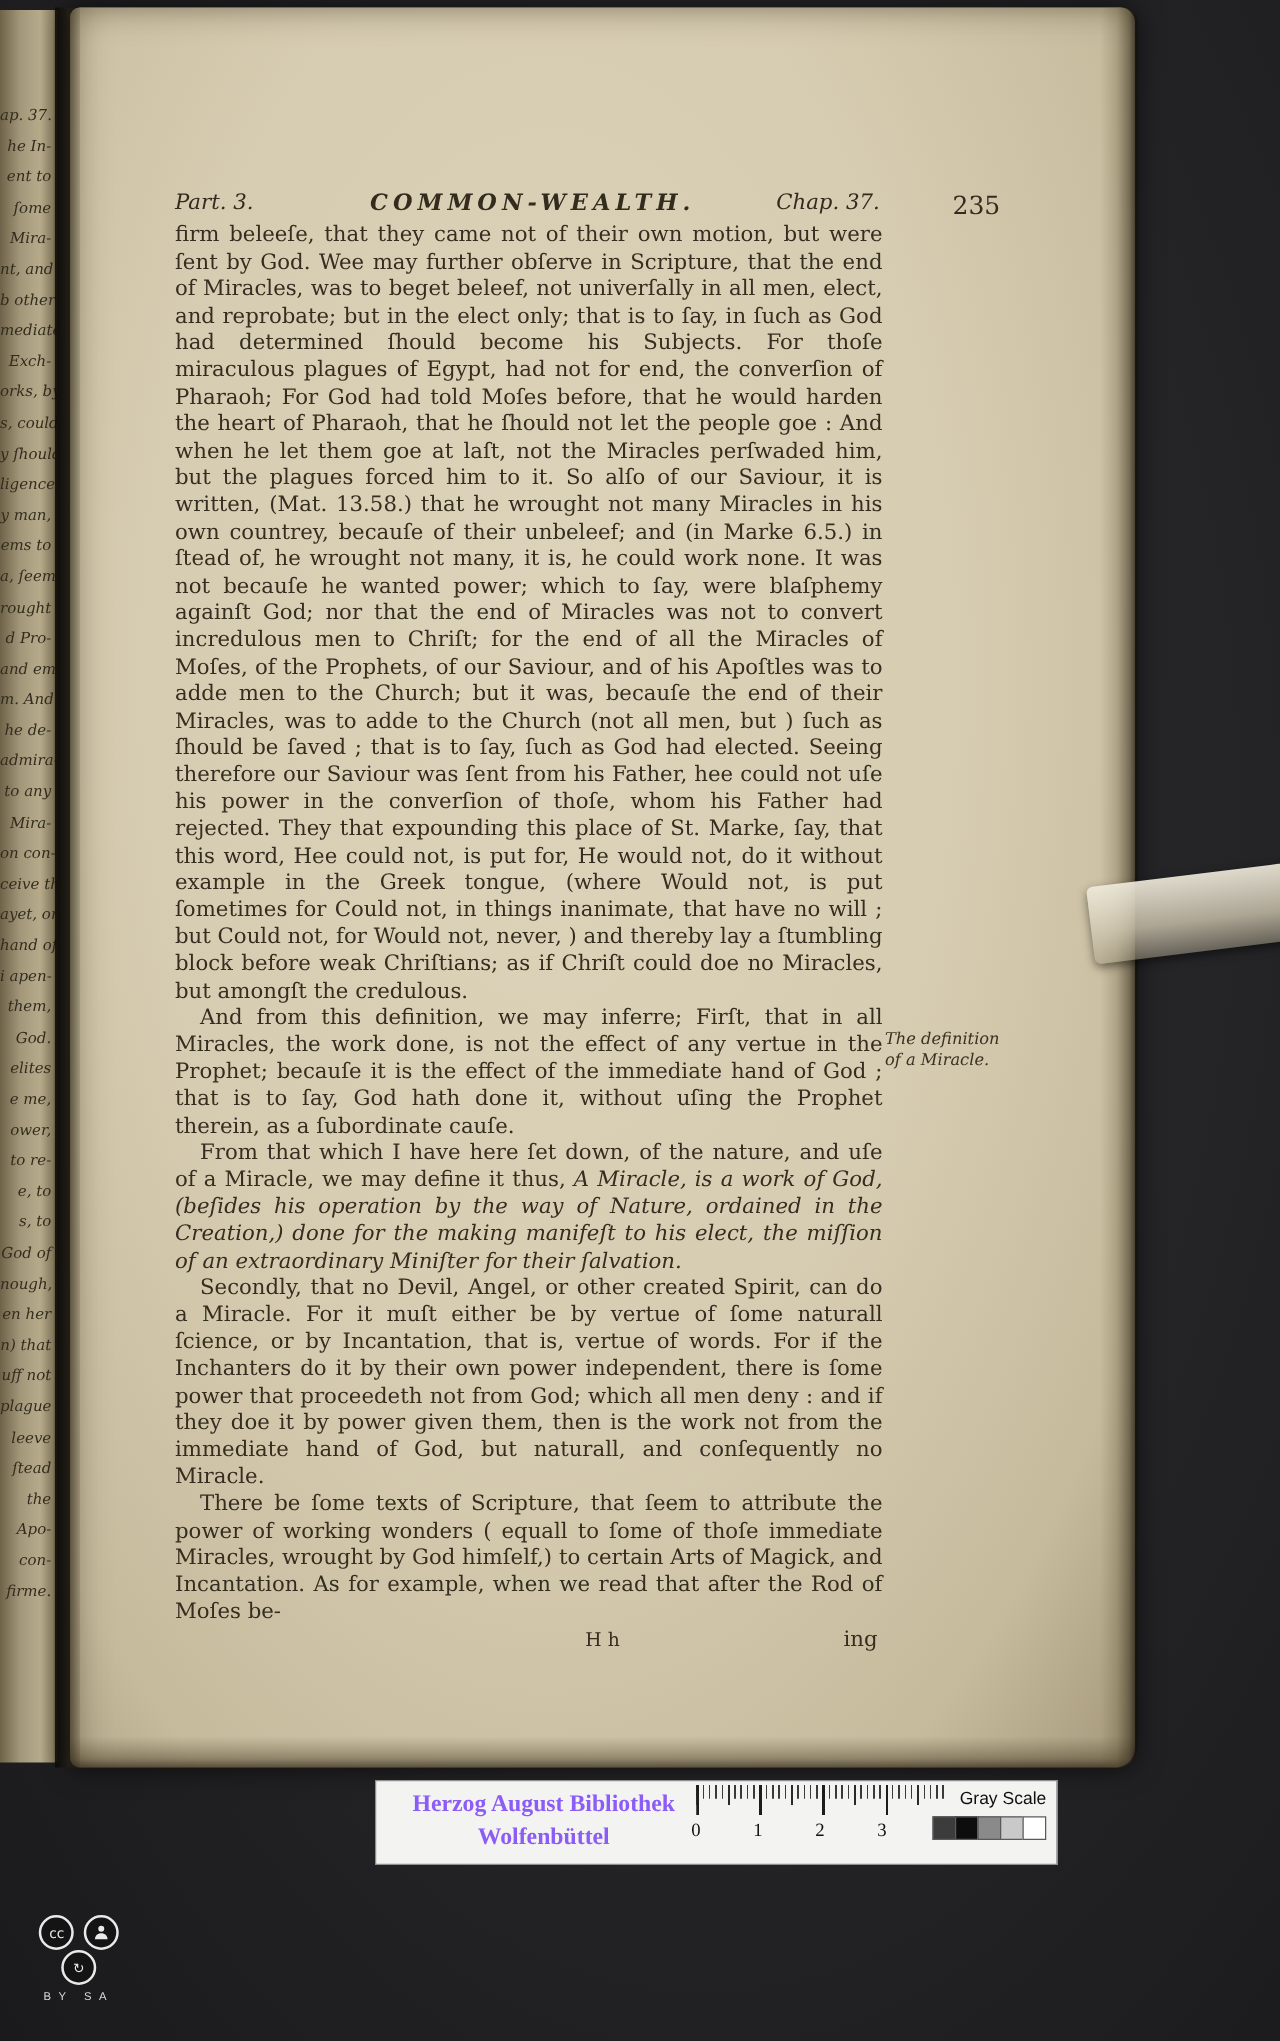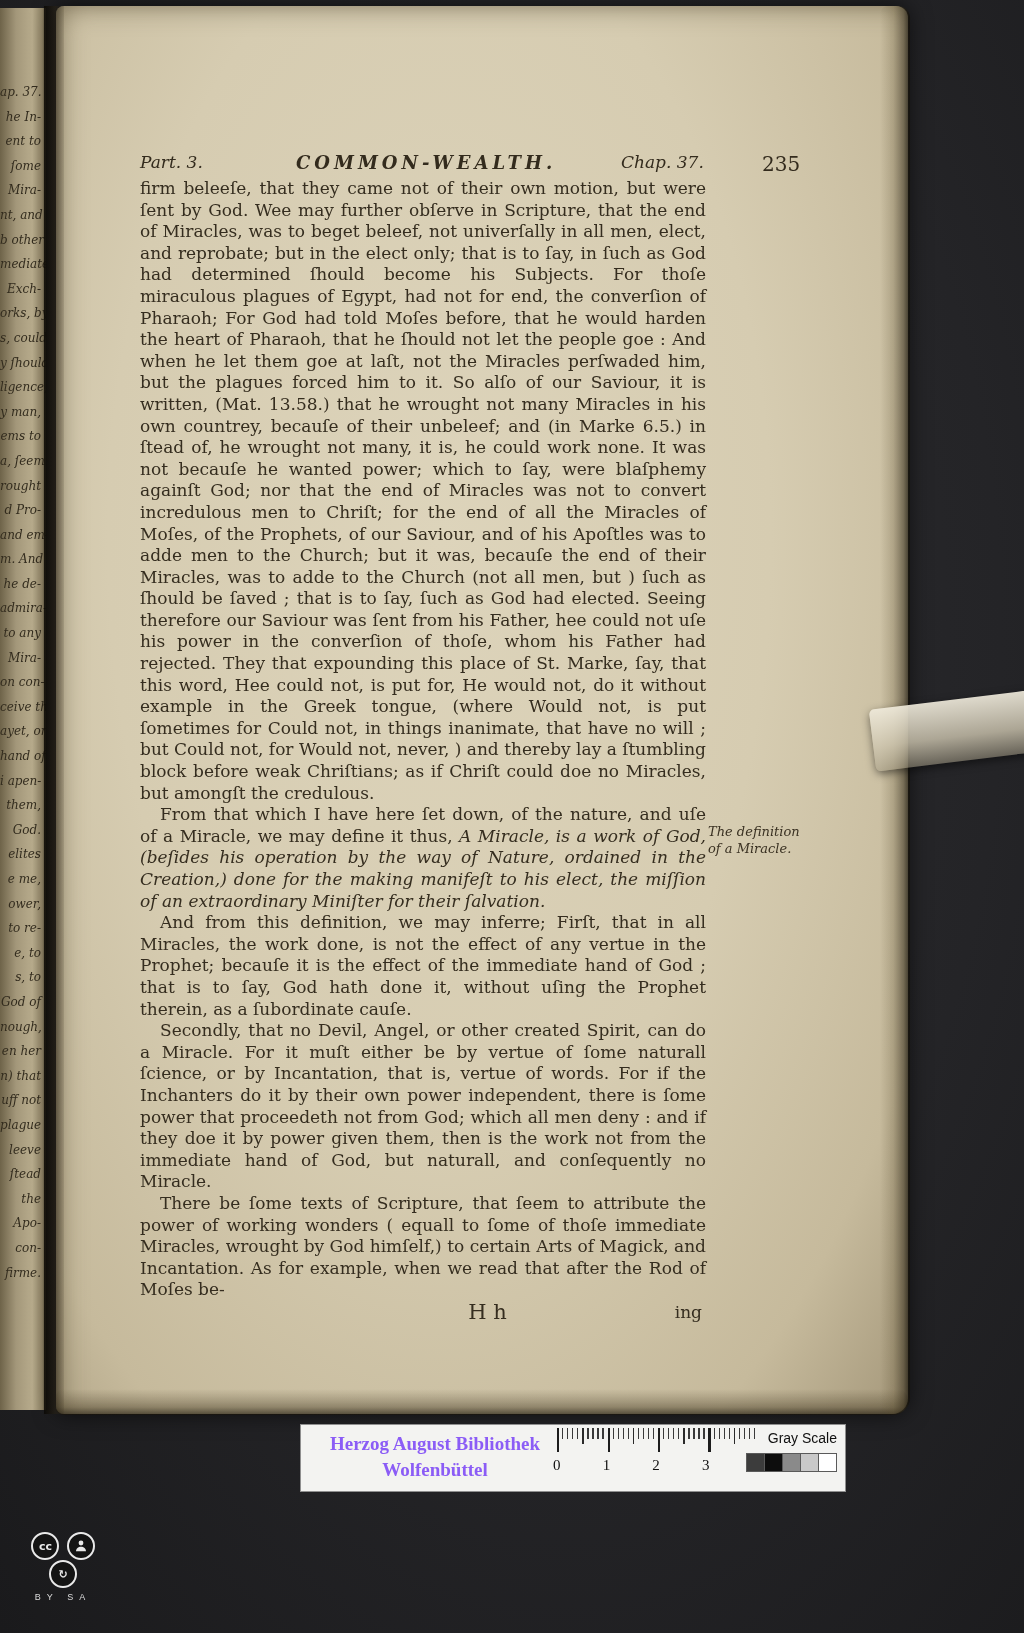--- a/index.html
+++ b/index.html
@@ -51,21 +51,21 @@
   .hdr-pagenum{position:absolute;left:686px;font-size:20px;margin-left:20px;}
 
   .body-block{
     position:absolute;left:84px;top:172px;width:566px;color:#352d1f;
     font-size:17px;line-height:21.6px;text-align:justify;
   }
   .para{margin:0;}
   .para.indent{text-indent:20px;}
   .ital{font-style:italic;}
   .catchline{position:relative;height:22px;margin-top:1px;}
-  .sig{position:absolute;left:58%;font-size:21px;}
+  .sig{position:absolute;left:58%;font-size:15px;}
   .catch{position:absolute;right:4px;font-size:17px;}
 
   .margin-note{
     position:absolute;left:652px;top:818px;width:92px;
     font-size:13px;line-height:16.5px;font-style:italic;color:#3a3122;
   }
 
   
   .bookmark{
     position:absolute;left:872px;top:700px;width:160px;height:62px;
@@ -104,21 +104,21 @@
   }
   .gs-swatches{position:absolute;right:8px;top:28px;display:flex;}
   .gs-swatch{width:17px;height:17px;border:1px solid #5a5a5a;display:inline-block;margin-left:-1px;}
 
   
   .footer-area{position:absolute;left:0;top:1500px;width:1024px;height:133px;}
   .cc-badge{position:absolute;left:20px;top:32px;width:86px;text-align:center;}
   .cc-circle{
     display:inline-flex;align-items:center;justify-content:center;
     width:24px;height:24px;border:2px solid #e9e9e9;border-radius:50%;
-    color:#e9e9e9;font-family:"DejaVu Sans", sans-serif;font-weight:bold;font-size:11px;
+    color:#e9e9e9;font-family:"DejaVu Sans", sans-serif;font-weight:normal;font-size:11px;
     margin:0 1px;vertical-align:middle;background:#141414;
   }
   .cc-caption{
     margin-top:4px;color:#dcdcdc;font-family:"Liberation Sans", sans-serif;
     font-size:9px;letter-spacing:6px;
   }
   .credit{
     position:absolute;left:0;top:48px;width:100%;text-align:center;
     color:#f2f2f2;font-family:"Liberation Sans", sans-serif;font-size:17px;
   }
@@ -187,22 +187,22 @@
 
     <div class="page-header">
       <span class="hdr-part">Part. 3.</span>
       <span class="hdr-title">COMMON-WEALTH.</span>
       <span class="hdr-chapter">Chap. 37.</span>
       <span class="hdr-pagenum">235</span>
     </div>
 
     <div class="body-block">
       <p class="para">firm beleeſe, that they came not of their own motion, but were ſent by God.  Wee may further obſerve in Scripture, that the end of Miracles, was to beget beleef, not univerſally in all men, elect, and reprobate; but in the elect only; that is to ſay, in ſuch as God had determined ſhould become his Subjects.  For thoſe miraculous plagues of Egypt, had not for end, the converſion of Pharaoh; For God had told Moſes before, that he would harden the heart of Pharaoh, that he ſhould not let the people goe :  And when he let them goe at laſt, not the Miracles perſwaded him, but the plagues forced him to it.  So alſo of our Saviour, it is written, (Mat. 13.58.) that he wrought not many Miracles in his own countrey, becauſe of their unbeleef; and (in Marke 6.5.) in ſtead of, he wrought not many, it is, he could work none.  It was not becauſe he wanted power; which to ſay, were blaſphemy againſt God; nor that the end of Miracles was not to convert incredulous men to Chriſt; for the end of all the Miracles of Moſes, of the Prophets, of our Saviour, and of his Apoſtles was to adde men to the Church; but it was, becauſe the end of their Miracles, was to adde to the Church (not all men, but ) ſuch as ſhould be ſaved ; that is to ſay, ſuch as God had elected. Seeing therefore our Saviour was ſent from his Father, hee could not uſe his power in the converſion of thoſe, whom his Father had rejected.  They that expounding this place of St. Marke, ſay, that this word, Hee could not, is put for, He would not, do it without example in the Greek tongue, (where Would not, is put ſometimes for Could not, in things inanimate, that have no will ; but Could not, for Would not, never, )  and thereby lay a ſtumbling block before weak Chriſtians; as if Chriſt could doe no Miracles, but amongſt the credulous.</p>
+      <p class="para indent">And from this definition, we may inferre; Firſt, that in all Miracles, the work done, is not the effect of any vertue in the Prophet; becauſe it is the effect of the immediate hand of God ; that is to ſay, God hath done it, without uſing the Prophet therein, as a ſubordinate cauſe.</p>
       <p class="para indent"><span>From that which I have here ſet down, of the nature, and uſe of a Miracle, we may define it thus, </span><span class="ital">A Miracle, is a work of God, (beſides his operation by the way of Nature, ordained in the Creation,) done for the making manifeſt to his elect, the miſſion of an extraordinary Miniſter for their ſalvation.</span></p>
-      <p class="para indent">And from this definition, we may inferre; Firſt, that in all Miracles, the work done, is not the effect of any vertue in the Prophet; becauſe it is the effect of the immediate hand of God ; that is to ſay, God hath done it, without uſing the Prophet therein, as a ſubordinate cauſe.</p>
       <p class="para indent">Secondly, that no Devil, Angel, or other created Spirit, can do a Miracle.  For it muſt either be by vertue of ſome naturall ſcience, or by Incantation, that is, vertue of words.  For if the Inchanters do it by their own power independent, there is ſome power that proceedeth not from God; which all men deny : and if they doe it by power given them, then is the work not from the immediate hand of God, but naturall, and conſequently no Miracle.</p>
       <p class="para indent">There be ſome texts of Scripture, that ſeem to attribute the power of working wonders ( equall to ſome of thoſe immediate Miracles, wrought by God himſelf,) to certain Arts of Magick, and Incantation. As for example, when we read that after the Rod of Moſes be-</p>
       <div class="catchline">
         <span class="sig">H h</span>
         <span class="catch">ing</span>
       </div>
     </div>
 
     <div class="margin-note">The definition of a Miracle.</div>
   </div>

